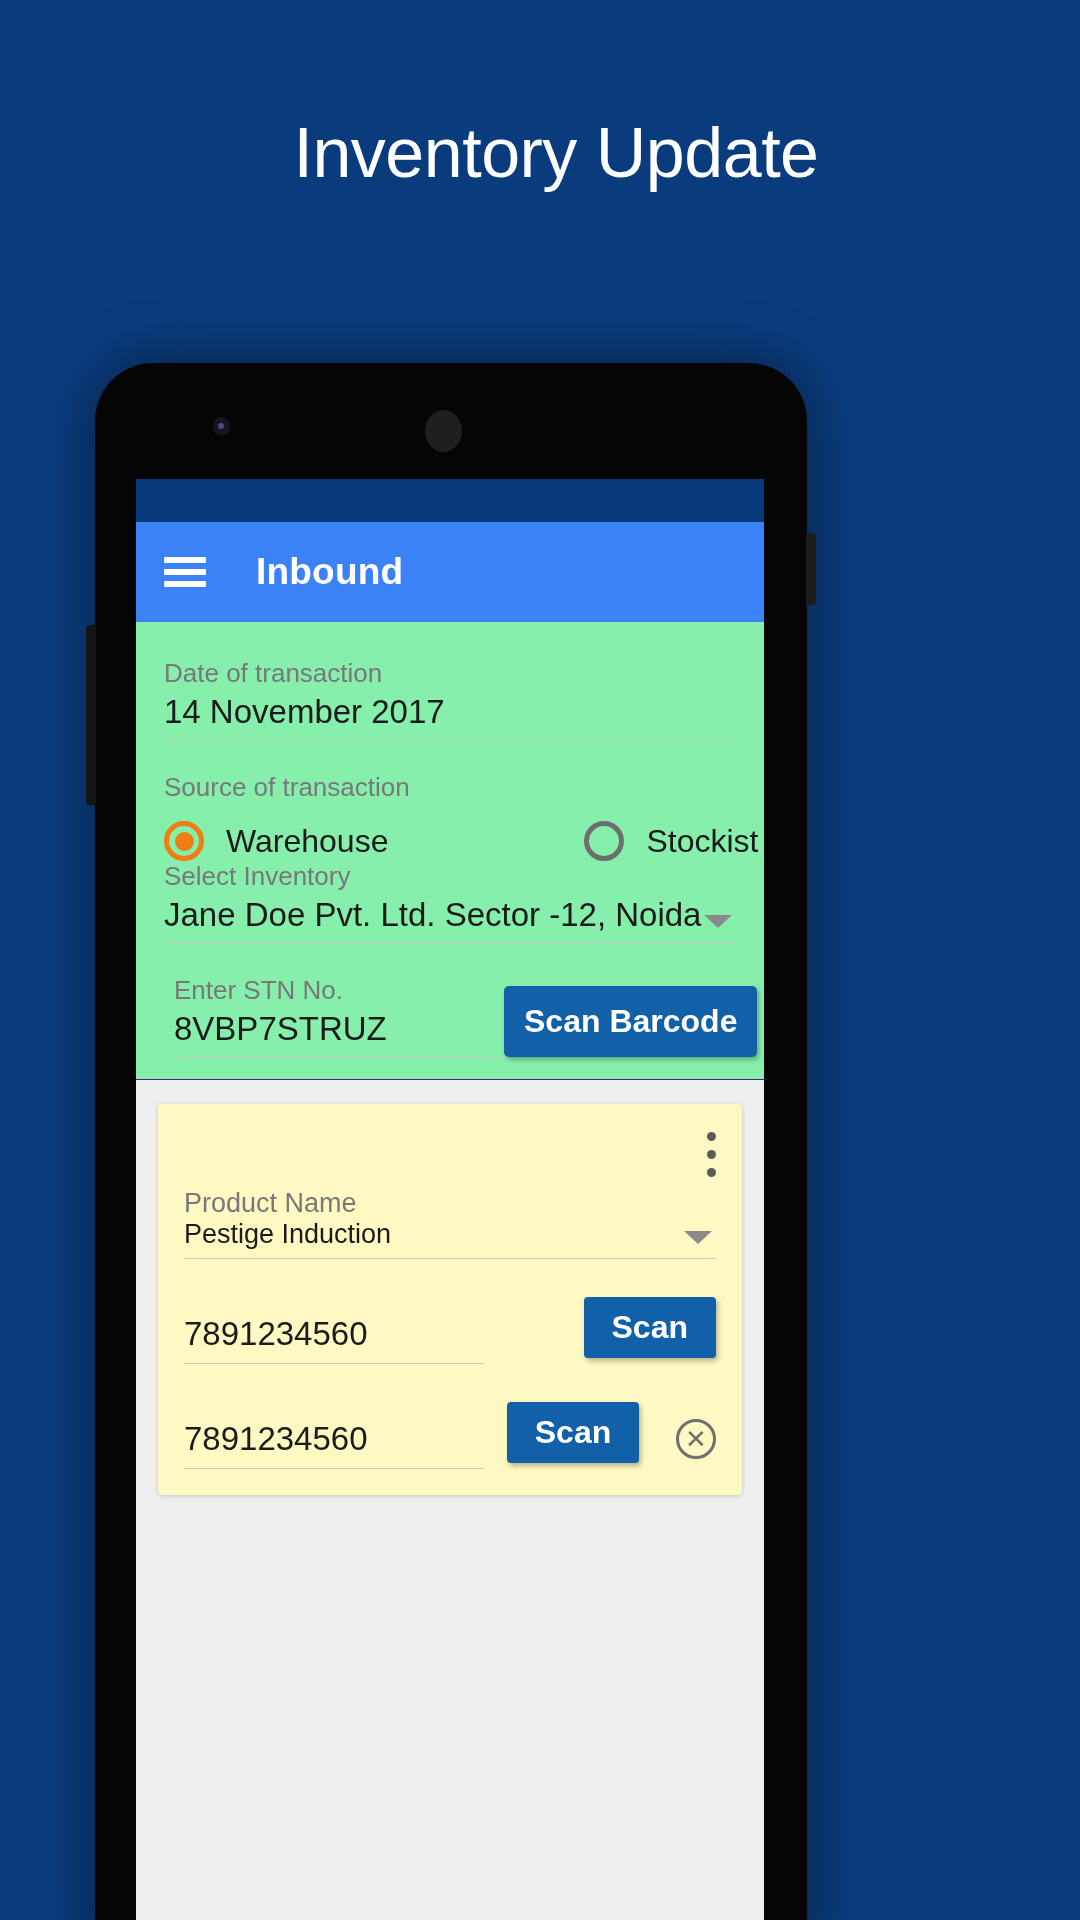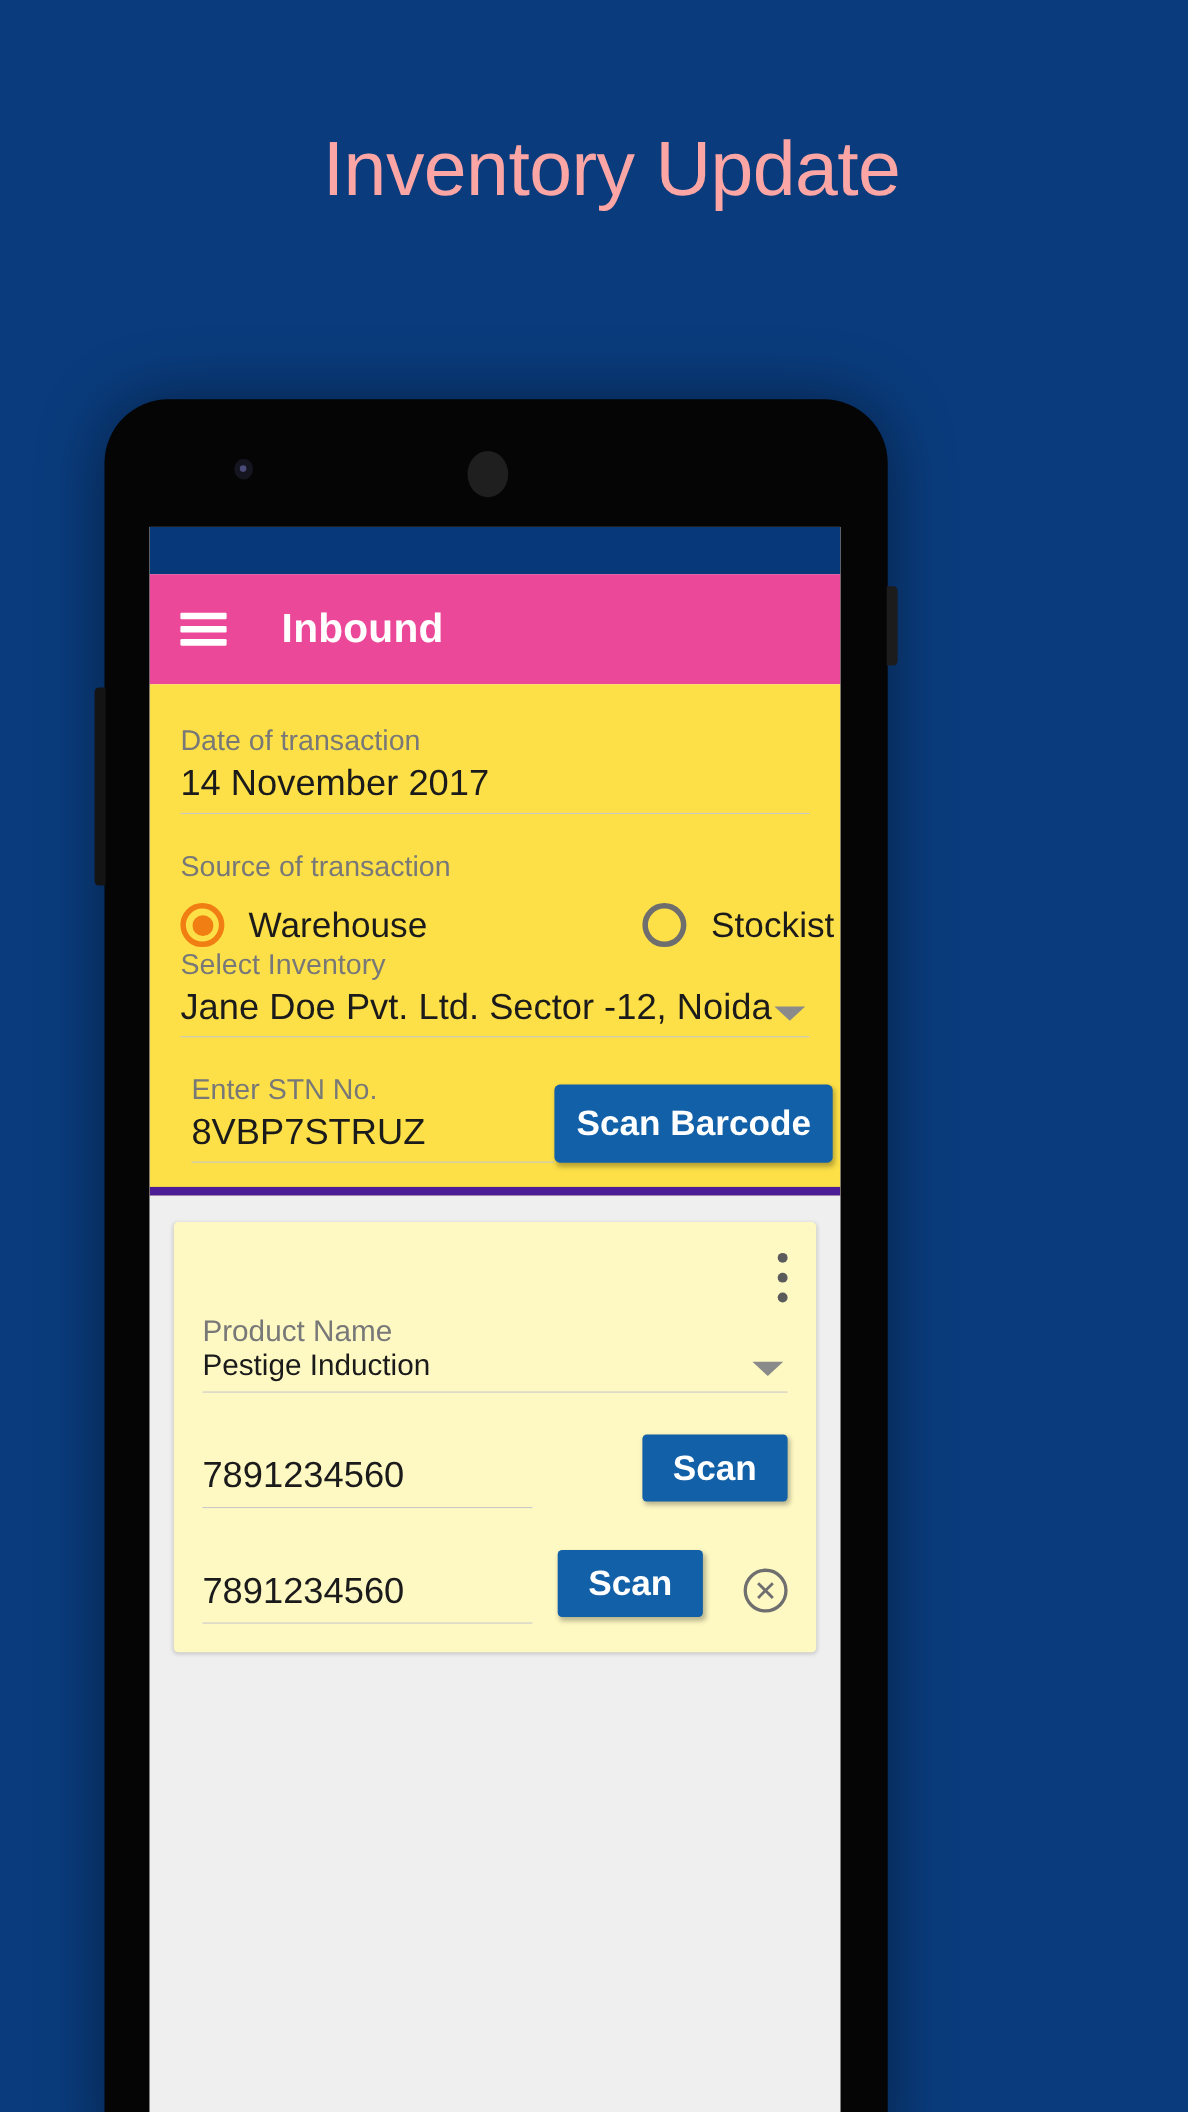--- a/index.html
+++ b/index.html
@@ -8,21 +8,21 @@
     overflow: hidden;
     font-family: "Liberation Sans", sans-serif;
   }
   body { background: #0a3c7d; position: relative; }
 
   
   .hero-title {
     position: absolute;
     top: 118px; left: 0; width: 1080px;
     text-align: center;
-    color: #fca5a5;
+    color: #ffffff;
     font-size: 70px;
     font-weight: 400;
     letter-spacing: -0.5px;
     line-height: 1.0;
     padding-left: 32px;
   }
 
   
   .phone {
     position: absolute;
@@ -82,21 +82,21 @@
     background: #ffffff;
     overflow: hidden;
   }
 
   .statusbar {
     height: 43px;
     background: #07397a;
   }
   .appbar {
     height: 100px;
-    background: #ec4899;
+    background: #3b82f6;
     display: flex;
     align-items: center;
     padding-left: 28px;
   }
   .hamburger {
     width: 42px; height: 30px;
     display: flex; flex-direction: column; justify-content: space-between;
     margin-right: 50px;
   }
   .hamburger span {
@@ -105,23 +105,23 @@
   }
   .appbar-title {
     color: #ffffff;
     font-size: 37px;
     font-weight: bold;
     letter-spacing: 0.2px;
   }
 
   
   .form-panel {
-    background: #fde047;
+    background: #86efac;
     padding: 36px 28px 0 28px;
-    border-bottom: 8px solid #4c1d95;
+    border-bottom: 1px solid #4c1d95;
     padding-bottom: 22px;
   }
   .field-label {
     font-size: 26px;
     color: #787878;
     margin-bottom: 4px;
   }
   .field-value {
     font-size: 33px;
     color: #1b1b1b;

